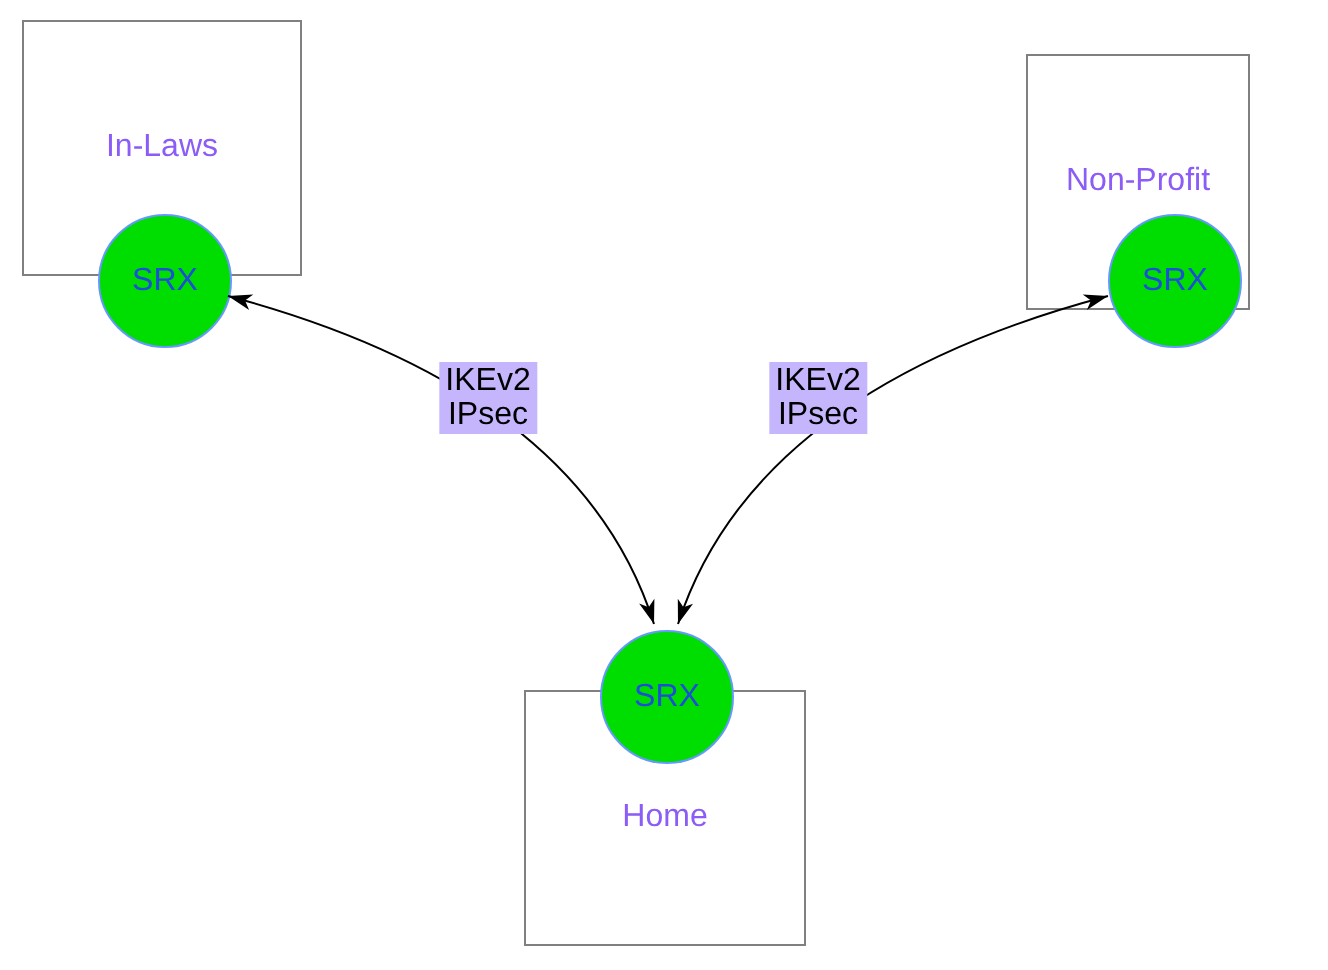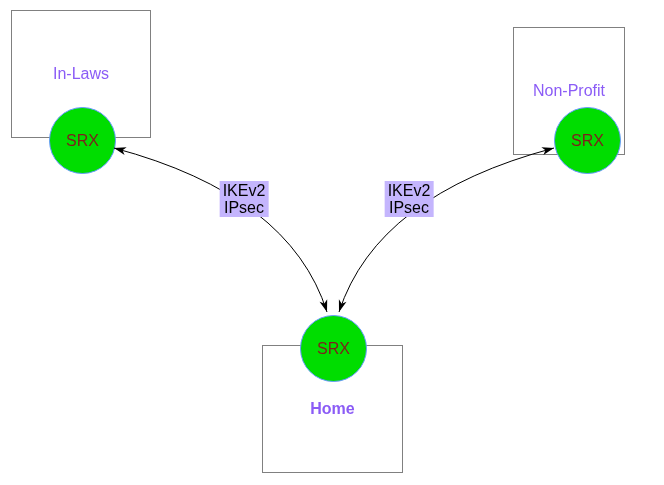--- a/index.html
+++ b/index.html
@@ -23,35 +23,35 @@
     background: #ffffff;
     display: flex;
     align-items: center;
     justify-content: center;
     font-size: 16px;
     color: #8b5cf6;
     z-index: 1;
   }
   .site-box.inlaws  { left: 11px;  top: 10px;  width: 140px; height: 128px; }
   .site-box.nonprofit { left: 513px; top: 10px;  width: 112px; height: 128px; margin-top: 17px; }
-  .site-box.home    { left: 262px; top: 345px; width: 141px; height: 128px; font-weight: bold; }
+  .site-box.home    { left: 262px; top: 345px; width: 141px; height: 128px; }
 
   .srx-node {
     position: absolute;
     box-sizing: border-box;
     width: 67px;
     height: 67px;
     border-radius: 50%;
     border: 1px solid #6699ff;
     background: #00dd00;
     display: flex;
     align-items: center;
     justify-content: center;
     font-size: 16px;
-    color: #7f1d1d;
+    color: #1d4ed8;
     z-index: 2;
   }
   .srx-node.inlaws   { left: 49px;  top: 107px; }
   .srx-node.nonprofit{ left: 554px; top: 107px; }
   .srx-node.home     { left: 300px; top: 315px; }
 
   svg.edges {
     position: absolute;
     left: 0;
     top: 0;

